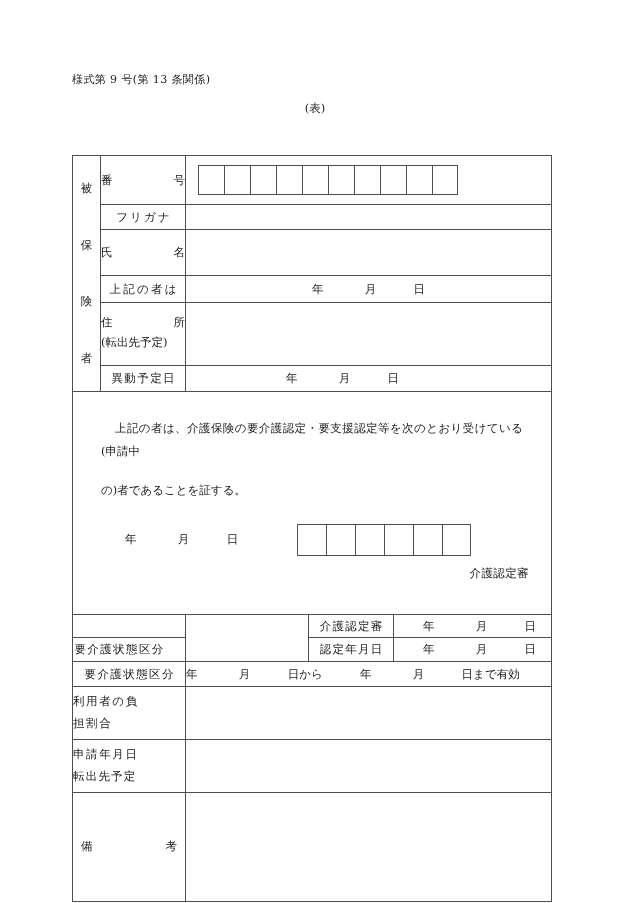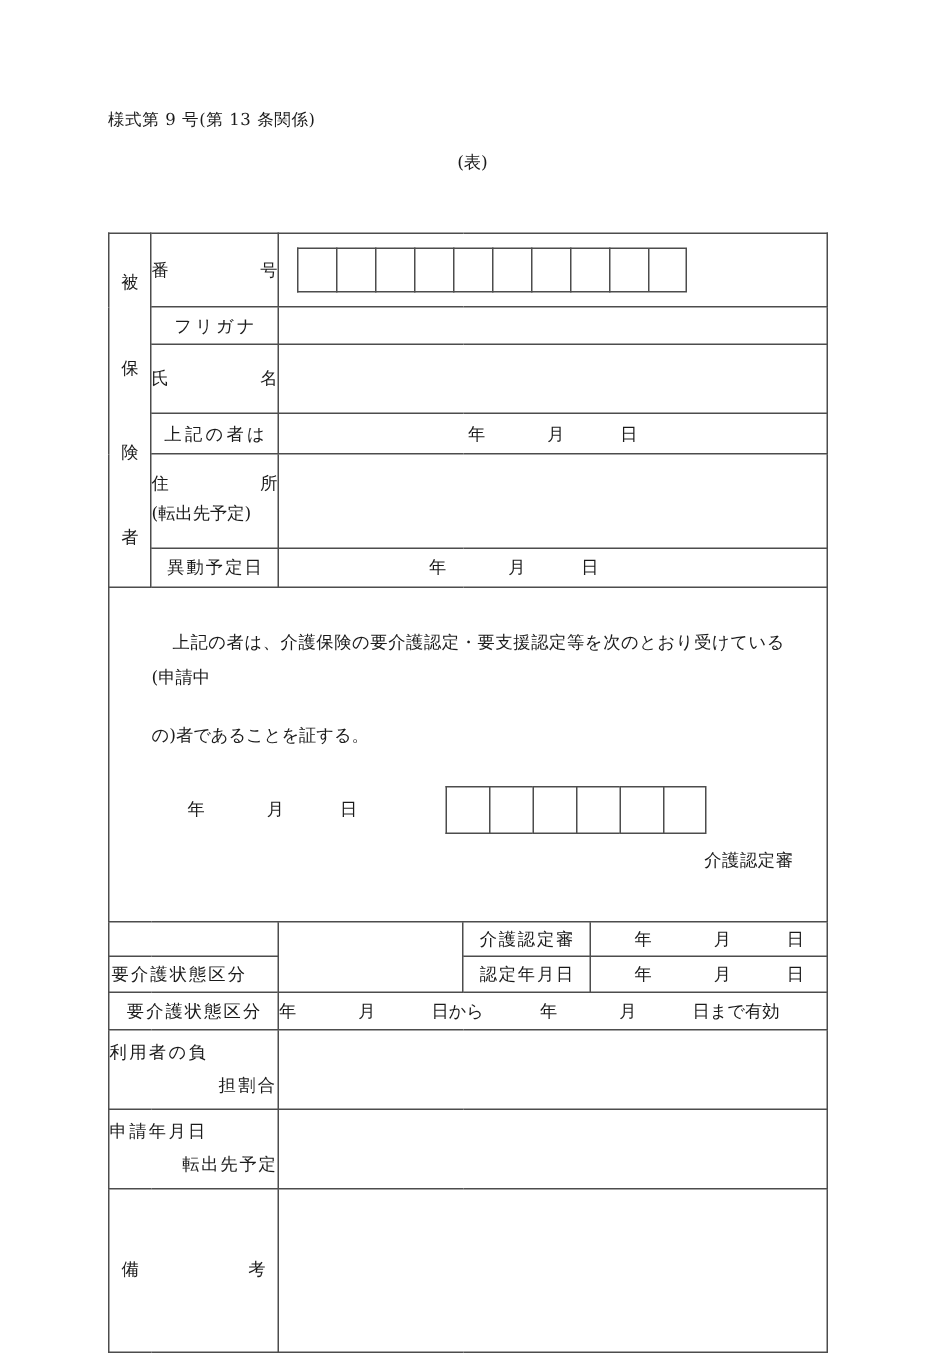--- a/index.html
+++ b/index.html
@@ -193,21 +193,20 @@
 
   .valid-val {
     padding: 4px 0;
     text-align: right;
   }
 
   .tall-lbl {
     padding: 7px 8px;
     line-height: 1.9;
     vertical-align: top;
-    text-align: right;
   }
   .tall-lbl.mid { vertical-align: middle; }
   .blank-cell { }
 </style>
 </head>
 <body>
 
 <div class="page">
 
   <div class="form-no">様式第 9 号(第 13 条関係)</div>

